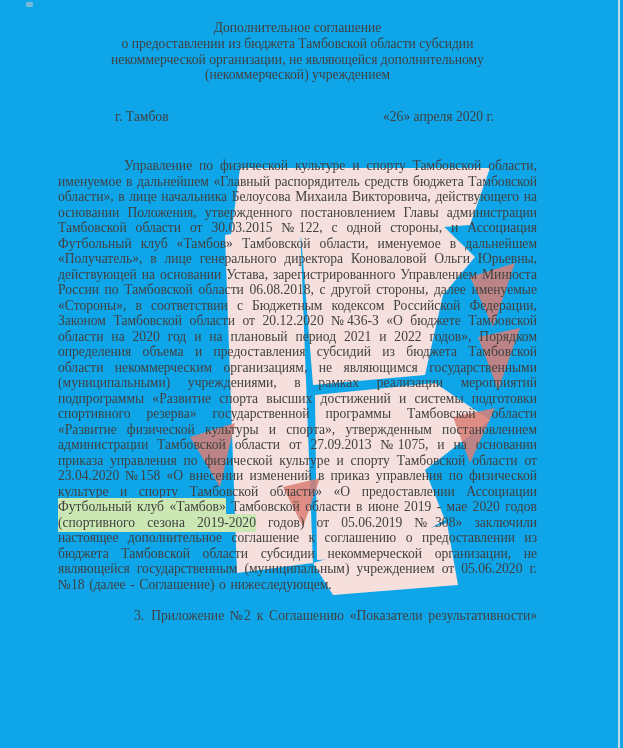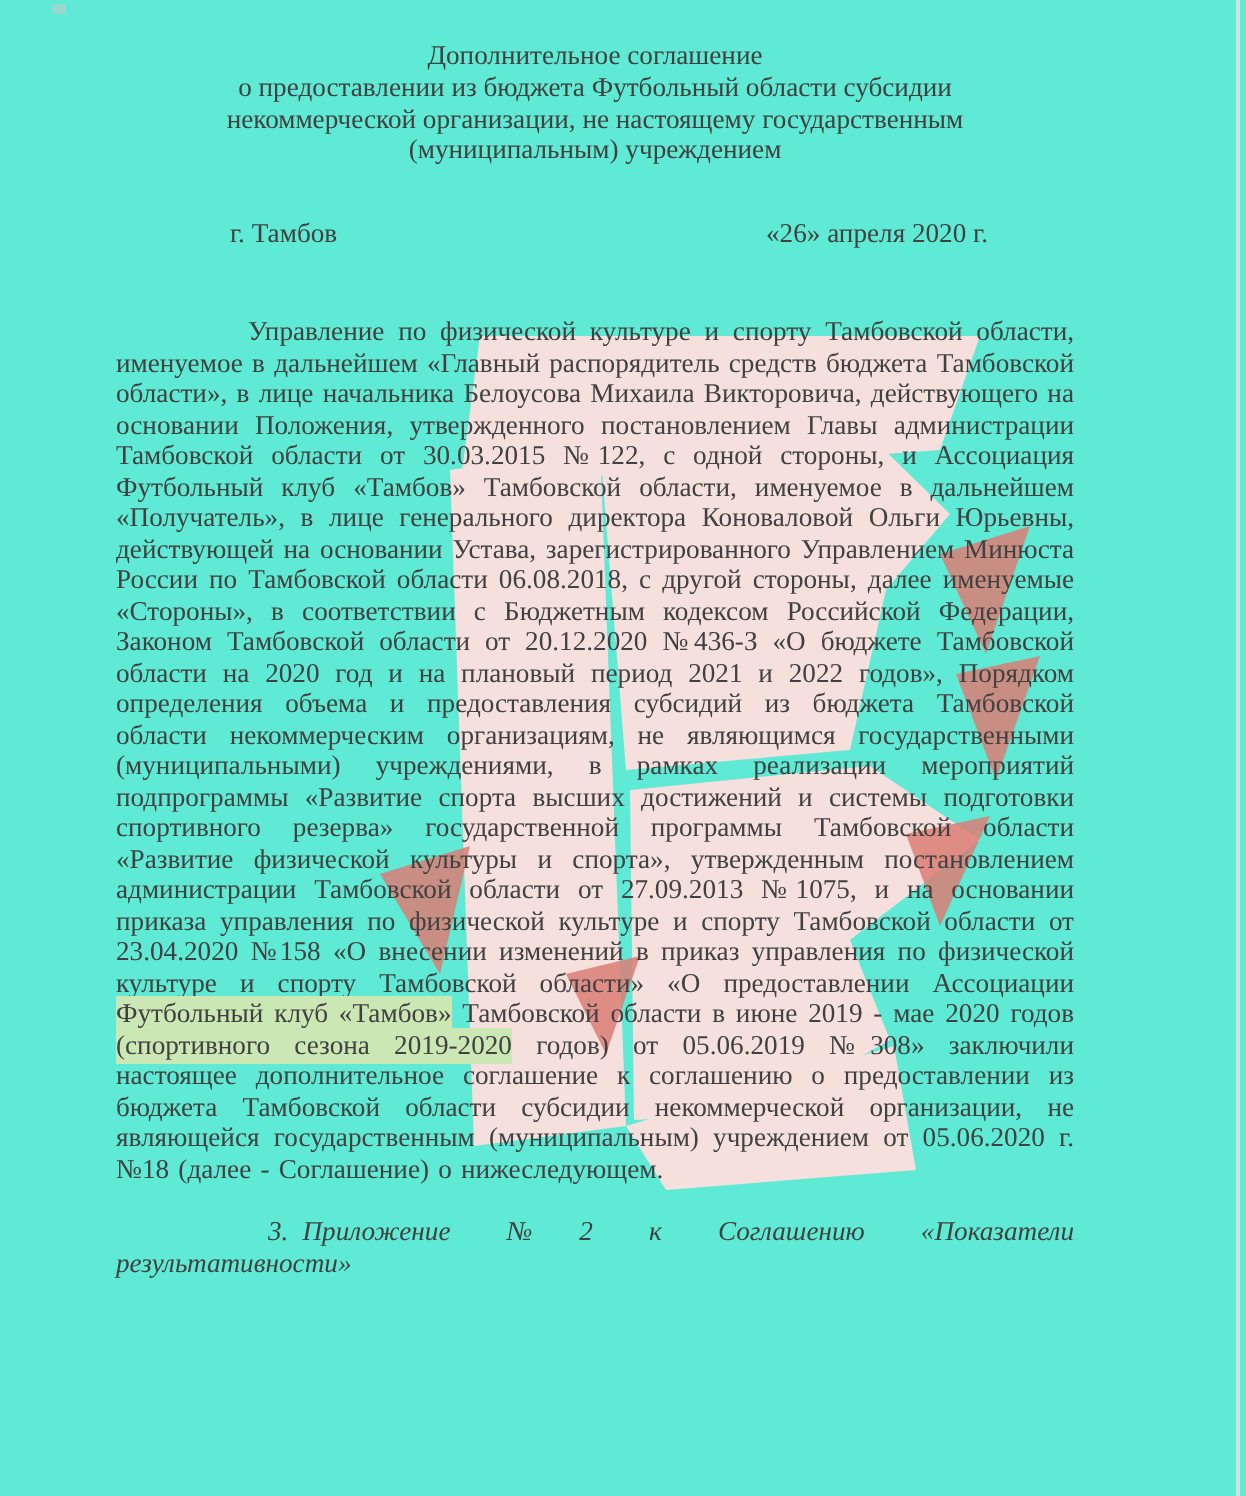--- a/index.html
+++ b/index.html
@@ -1,19 +1,19 @@
 <!DOCTYPE html>
 <html lang="ru"><head>
 <meta charset="utf-8">
 <style>
   html,body { margin:0; padding:0; background:#ffffff; }
   .page {
     position:relative;
     width:623px; height:748px;
-    background:#5eead4;
+    background:#0ea5e9;
     overflow:hidden;
     font-family:"Liberation Serif","DejaVu Serif",serif;
     color:#414141;
   }
   .watermark {
     position:absolute; left:175px; top:165px;
     width:350px; height:430px;
     z-index:0; pointer-events:none;
   }
   .edge-line {
@@ -42,21 +42,21 @@
   }
   p.para {
     margin:16px; font-size:13.6px; line-height:15.5px;
     text-align:justify; word-spacing:1.2px;
   }
   p.main-para { margin-top:33px; text-indent:66px; }
   p.item { text-indent:76px; }
   p.item:first-of-type { margin-top:12px; }
   .num-gap-wide { display:inline-block; width:22px; }
   .num-gap { display:inline-block; width:7px; }
-  .justify-last { text-align-last:justify;font-style:italic; }
+  .justify-last { text-align-last:justify; }
   mark.hl {
     background:#cbe7b4;
     color:inherit;
     padding:1px 0 2px 0;
   }
 </style>
 </head>
 <body>
 
 <div class="page">
@@ -74,23 +74,23 @@
     <path fill-opacity="0.85" d="M108,322 L145,313 L128,362 Z" fill="#db7e74"></path>
   </svg>
 
   <div class="edge-line"></div>
   <div class="corner-mark"></div>
 
   <div class="content">
 
     <div class="title-block">
       <div class="title-line">Дополнительное соглашение</div>
-      <div class="title-line">о предоставлении из бюджета Футбольный области субсидии</div>
-      <div class="title-line">некоммерческой организации, не настоящему государственным</div>
-      <div class="title-line">(муниципальным) учреждением</div>
+      <div class="title-line">о предоставлении из бюджета Тамбовской области субсидии</div>
+      <div class="title-line">некоммерческой организации, не являющейся дополнительному</div>
+      <div class="title-line">(некоммерческой) учреждением</div>
     </div>
 
     <div class="place-date-row">
       <span>г. Тамбов</span>
       <span>«26» апреля 2020 г.</span>
     </div>
 
     <p class="para main-para"><span>Управление по физической культуре и спорту Тамбовской области, именуемое в дальнейшем «Главный распорядитель средств бюджета Тамбовской области», в лице начальника Белоусова Михаила Викторовича, действующего на основании Положения, утвержденного постановлением Главы администрации Тамбовской области от 30.03.2015 №122, с одной стороны, и Ассоциация Футбольный клуб «Тамбов» Тамбовской области, именуемое в дальнейшем «Получатель», в лице генерального директора Коноваловой Ольги Юрьевны, действующей на основании Устава, зарегистрированного Управлением Минюста России по Тамбовской области 06.08.2018, с другой стороны, далее именуемые «Стороны», в соответствии с Бюджетным кодексом Российской Федерации, Законом Тамбовской области от 20.12.2020 №436-З «О бюджете Тамбовской области на 2020 год и на плановый период 2021 и 2022 годов», Порядком определения объема и предоставления субсидий из бюджета Тамбовской области некоммерческим организациям, не являющимся государственными (муниципальными) учреждениями, в рамках реализации мероприятий подпрограммы «Развитие спорта высших достижений и системы подготовки спортивного резерва» государственной программы Тамбовской области «Развитие физической культуры и спорта», утвержденным постановлением администрации Тамбовской области от 27.09.2013 №1075, и на основании приказа управления по физической культуре и спорту Тамбовской области от 23.04.2020 №158 «О внесении изменений в приказ управления по физической культуре и спорту Тамбовской области» «О предоставлении Ассоциации </span><mark class="hl">Футбольный клуб «Тамбов»</mark><span> Тамбовской области в июне 2019 - мае 2020 годов </span><mark class="hl">(спортивного сезона 2019-2020</mark><span> годов) от 05.06.2019 №308» заключили настоящее дополнительное соглашение к соглашению о предоставлении из бюджета Тамбовской области субсидии некоммерческой организации, не являющейся государственным (муниципальным) учреждением от 05.06.2020 г. №18 (далее - Соглашение)  о нижеследующем.</span></p>
 
 

